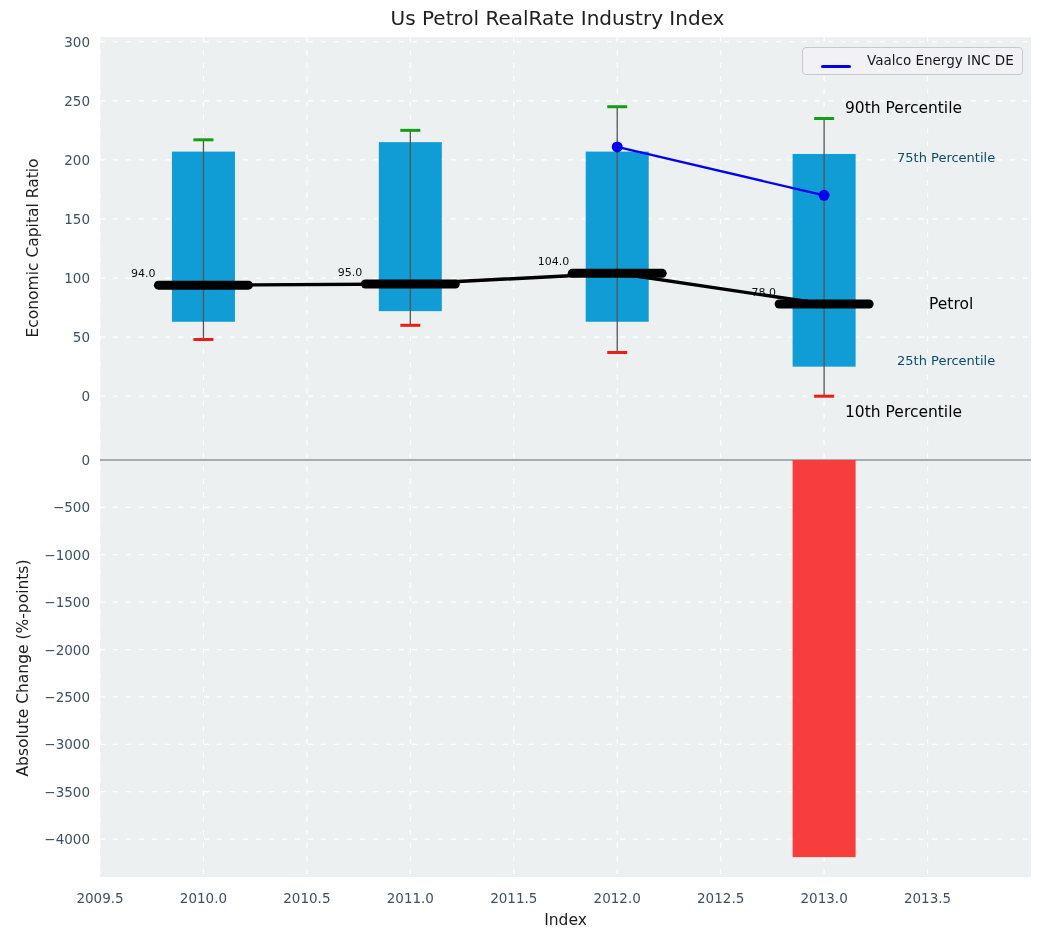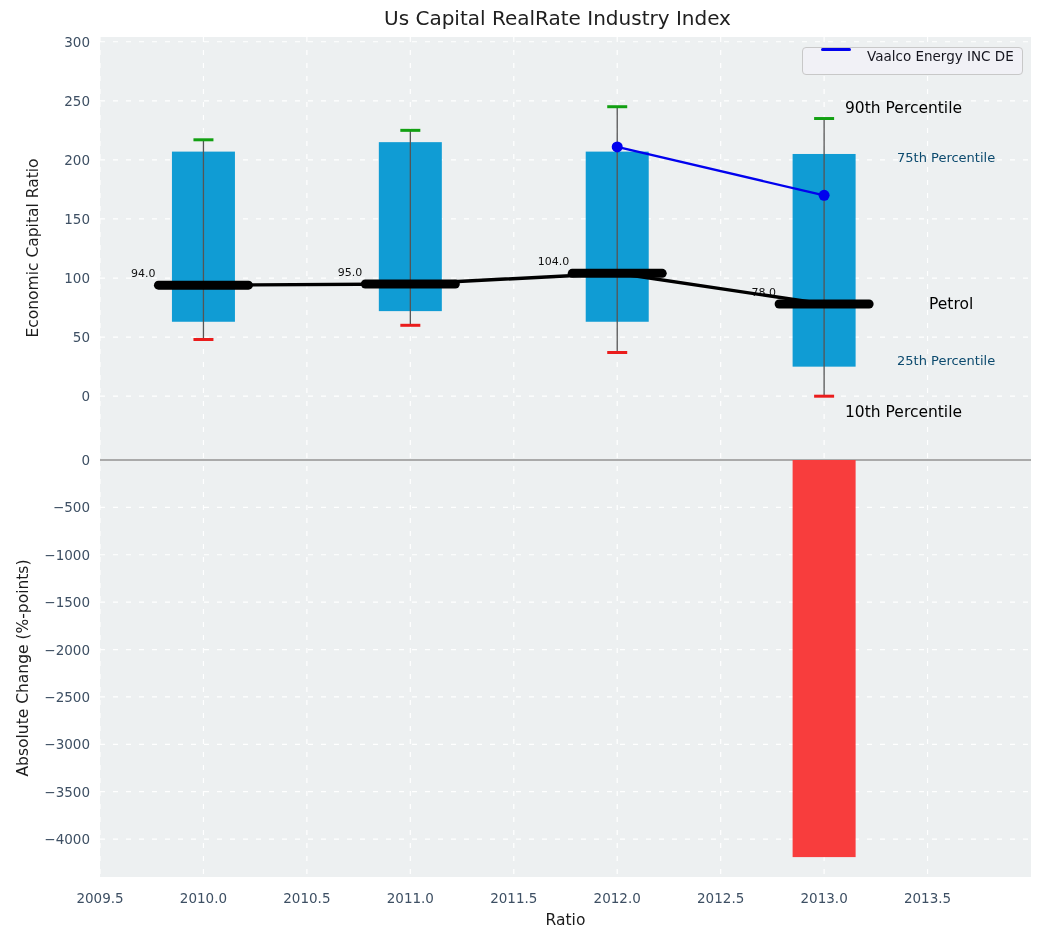--- a/index.html
+++ b/index.html
@@ -11,21 +11,21 @@
          font-size:20px;color:#202020;}
   .ylab{position:absolute;transform:translate(-50%,-50%) rotate(-90deg);
         white-space:nowrap;font-size:15.5px;color:#1c1c1c;}
   .xlab{position:absolute;left:100px;width:931px;top:911px;text-align:center;
         font-size:15.5px;color:#1c1c1c;}
   .ann{position:absolute;white-space:nowrap;}
   .ann-big{font-size:15.5px;color:#000000;}
   .ann-cyan{font-size:13px;color:#0c4a6e;}
   .legend{position:absolute;left:802px;top:47px;width:221px;height:28px;
           background:#f1f1f6;border:1px solid #c8c8c8;border-radius:4px;
-          display:flex;align-items:flex-start;box-sizing:border-box;padding:0 8px;}
+          display:flex;align-items:flex-end;box-sizing:border-box;padding:6px 8px;}
   .legend-line{width:30px;height:3px;background:#0101ee;border-radius:2px;
                margin-left:10px;flex:none;}
   .legend-label{font-size:13.5px;color:#16161f;margin-left:16px;white-space:nowrap;}
 </style>
 </head>
 <body>
 
 <div id="fig">
   <svg id="chart" width="1039" height="942">
       <rect x="100" y="37" width="931" height="423" fill="#edf0f1"></rect>
@@ -104,25 +104,25 @@
       <text x="203.44444444444446" y="903" text-anchor="middle" font-size="13.5" fill="#3d4f63">2010.0</text>
       <text x="306.8888888888889" y="903" text-anchor="middle" font-size="13.5" fill="#3d4f63">2010.5</text>
       <text x="410.3333333333333" y="903" text-anchor="middle" font-size="13.5" fill="#3d4f63">2011.0</text>
       <text x="513.7777777777778" y="903" text-anchor="middle" font-size="13.5" fill="#3d4f63">2011.5</text>
       <text x="617.2222222222222" y="903" text-anchor="middle" font-size="13.5" fill="#3d4f63">2012.0</text>
       <text x="720.6666666666666" y="903" text-anchor="middle" font-size="13.5" fill="#3d4f63">2012.5</text>
       <text x="824.1111111111111" y="903" text-anchor="middle" font-size="13.5" fill="#3d4f63">2013.0</text>
       <text x="927.5555555555555" y="903" text-anchor="middle" font-size="13.5" fill="#3d4f63">2013.5</text>
     </svg>
 
-  <div class="title">Us Capital RealRate Industry Index</div>
+  <div class="title">Us Petrol RealRate Industry Index</div>
 
   <div class="ylab" style="left:33px;top:248px">Economic Capital Ratio</div>
   <div class="ylab" style="left:23px;top:668px">Absolute Change (%-points)</div>
-  <div class="xlab">Ratio</div>
+  <div class="xlab">Index</div>
 
   <div class="ann ann-big" style="left:845px;top:99px">90th Percentile</div>
   <div class="ann ann-cyan" style="left:897px;top:150px">75th Percentile</div>
   <div class="ann ann-big" style="left:929px;top:295px">Petrol</div>
   <div class="ann ann-cyan" style="left:897px;top:353px">25th Percentile</div>
   <div class="ann ann-big" style="left:845px;top:403px">10th Percentile</div>
 
   <div class="legend">
     <span class="legend-line"></span>
     <span class="legend-label">Vaalco Energy INC DE</span>

